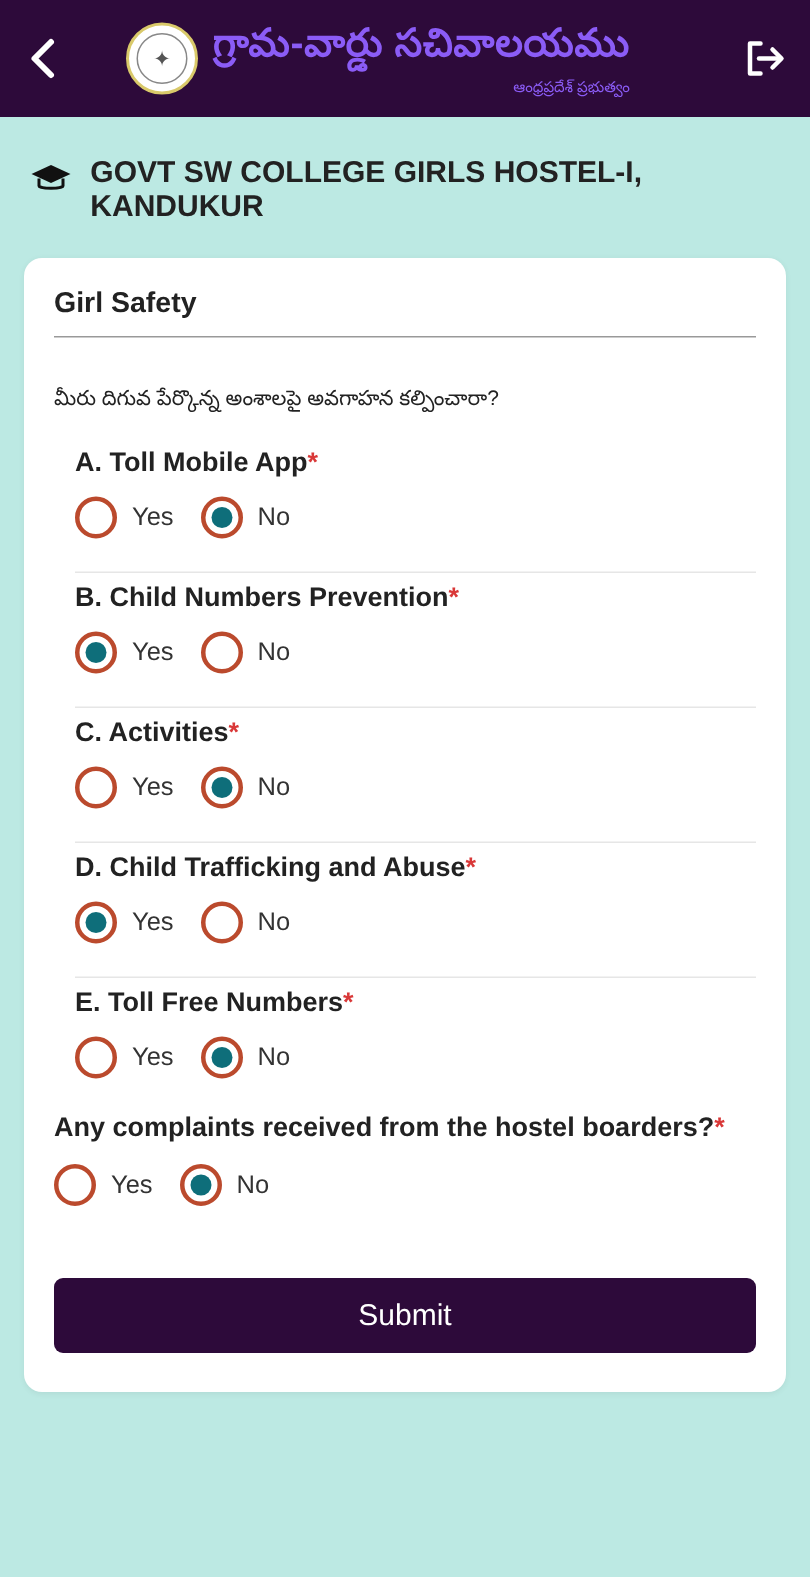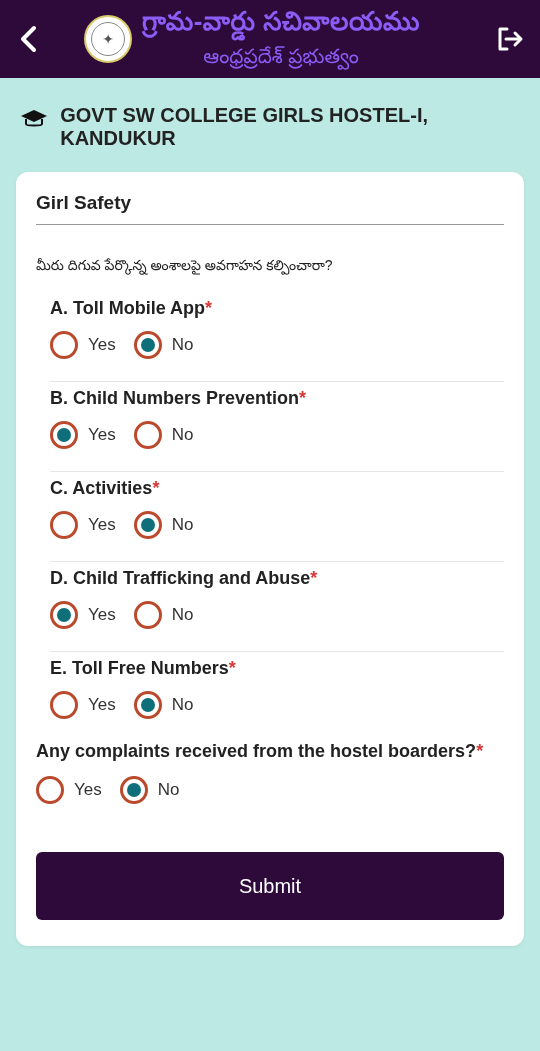--- a/index.html
+++ b/index.html
@@ -21,21 +21,21 @@
     width:48px; height:48px; border:2px solid #d9c96a; border-radius:50%;
     display:flex; align-items:center; justify-content:center; background:#fff;
     position:relative;
   }
   .emblem-inner {
     width:34px; height:34px; border:1px solid #888; border-radius:50%;
     display:flex; align-items:center; justify-content:center; font-size:14px; color:#555;
   }
   .brand-text { margin-left:10px; color:#8b5cf6; text-align:center; }
   .brand-title { font-size:26px; font-weight:600; letter-spacing:0.5px; }
-  .brand-sub { font-size:20px; margin-top:2px; }
+  .brand-sub { font-size:10px; margin-top:2px;text-align:right; }
   .logout-icon { width:34px; height:34px; display:flex; align-items:center; justify-content:center; cursor:pointer;}
 
   .page { padding: 26px 16px 24px 16px; }
   .page-title-row { display:flex; align-items:flex-start; margin: 0 4px 22px 4px; }
   .cap-icon { width:30px; height:30px; margin-right:12px; display:flex; align-items:center; justify-content:center;}
   .page-title { font-size:20px; font-weight:700; color:#222; }
 
   .card {
     background:#fff; border-radius:12px; padding: 20px 20px 26px 20px;
     box-shadow: 0 1px 4px rgba(0,0,0,0.06);
@@ -55,21 +55,21 @@
     display:flex; align-items:center; justify-content:center; background:#fff;
   }
   .radio-inner { width:14px; height:14px; border-radius:50%; background:#0e6e7a; display:none;}
   .radio-item.selected .radio-inner { display:block; }
   .radio-text { font-size:17px; color:#333; }
 
   .complaints-block { }
   .complaints-label { font-size:18px; font-weight:700; color:#222; margin-bottom:14px; }
 
   .submit-btn {
-    margin-top:48px; width:100%; height:68px; background:#2d0a3a; border:none;
+    margin-top:48px; width:100%; height:50px; background:#2d0a3a; border:none;
     border-radius:6px; color:#fff; font-size:20px; cursor:pointer;
   }
 </style>
 </head>
 <body>
 
 <div class="topbar">
   <div class="topbar-left">
     <div class="back-icon">
       <svg width="22" height="28" viewBox="0 0 22 28">

